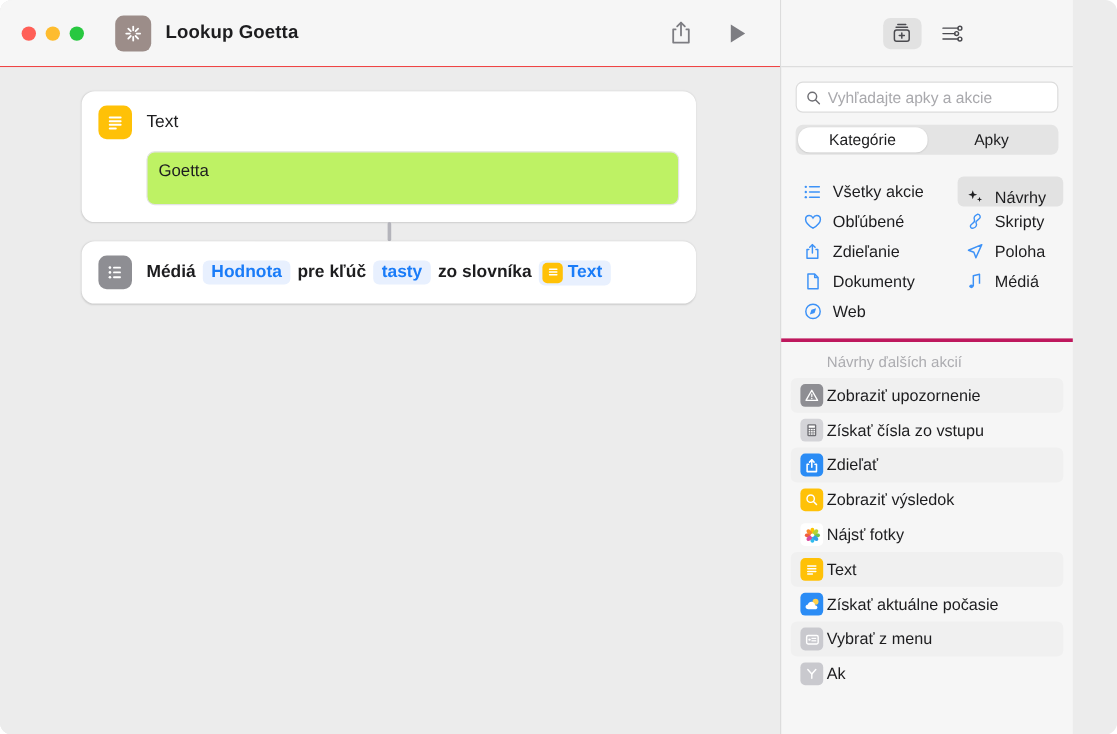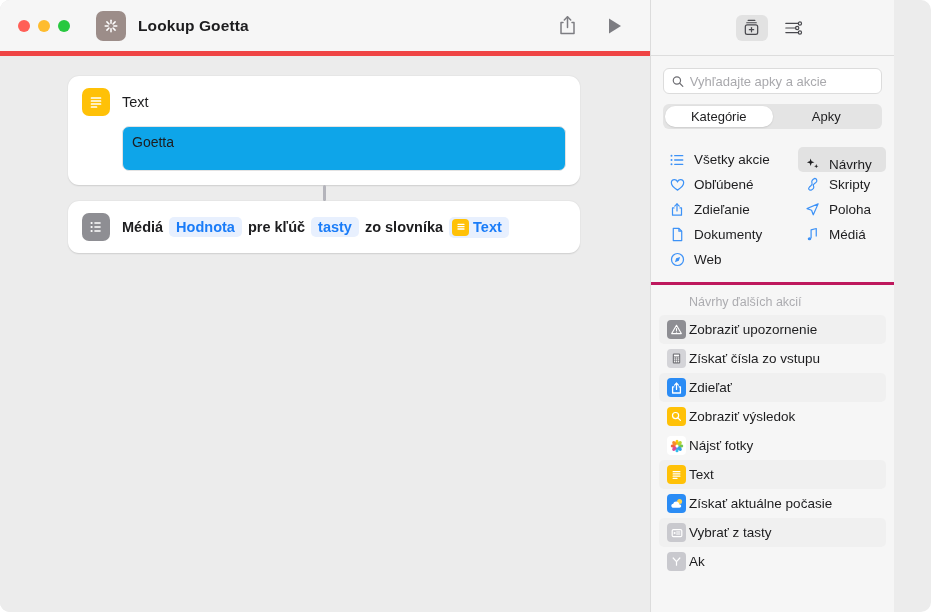--- a/index.html
+++ b/index.html
@@ -22,21 +22,21 @@
   .left-pane {
     width: 650px; height: 612px;
     display: flex; flex-direction: column;
     background: #ececec;
   }
   .titlebar {
     height: 56px; min-height: 56px;
     background: #f6f6f6;
     display: flex; align-items: center;
     padding: 0 14px 0 18px;
-    border-bottom: 5px solid #ef4444;
+    border-bottom: 1px solid #ef4444;
   }
   .traffic { display: flex; gap: 8px; align-items: center; }
   .dot { width: 12px; height: 12px; border-radius: 50%; display: block; }
   .dot.red { background: #ff5f57; }
   .dot.yellow { background: #febc2e; }
   .dot.green { background: #28c840; }
 
   .app-icon {
     width: 30px; height: 30px; border-radius: 7px;
     background: #9c8d89;
@@ -74,21 +74,21 @@
     flex: 0 0 auto;
   }
   .act-icon.yellow { background: #ffc107; }
   .act-icon.gray { background: #8e8e93; }
   .act-title { font-size: 14.5px; color: #1d1d1f; font-weight: normal; }
   .text-input {
     margin-top: 10px; margin-left: 40px;
     height: 45px;
     border: 1px solid #e3e3e3;
     border-radius: 7px;
-    background: #0ea5e9;
+    background: #bef264;
     padding: 7px 9px;
     font-size: 14px; color: #1d1d1f;
   }
   .connector {
     width: 3px; height: 16px;
     background: #b4b4bb;
     margin: 0 auto;
     border-radius: 2px;
   }
   .card-dict {
@@ -571,21 +571,21 @@
         <span class="sugg-ic" style="background:#c9c9ce">
           <svg width="14" height="14" viewBox="0 0 14 14">
             <rect x="2.2" y="3.6" width="9.6" height="7" rx="1.2" fill="none" stroke="#ffffff" stroke-width="1.2"></rect>
             <g fill="#ffffff">
               <rect x="6.2" y="5.5" width="4" height="1"></rect>
               <rect x="6.2" y="7.5" width="4" height="1"></rect>
               <circle cx="4.6" cy="7" r="1"></circle>
             </g>
           </svg>
         </span>
-        <span class="sugg-label">Vybrať z tasty</span>
+        <span class="sugg-label">Vybrať z menu</span>
       </div>
 
       <div class="sugg-row">
         <span class="sugg-ic" style="background:#c9c9ce">
           <svg width="13" height="13" viewBox="0 0 14 14">
             <path d="M3.4 3.2 L7 7.2 L10.6 3.2" fill="none" stroke="#ffffff" stroke-width="1.3" stroke-linecap="round" stroke-linejoin="round"></path>
             <line x1="7" y1="7.2" x2="7" y2="11" stroke="#ffffff" stroke-width="1.3" stroke-linecap="round"></line>
           </svg>
         </span>
         <span class="sugg-label">Ak</span>

